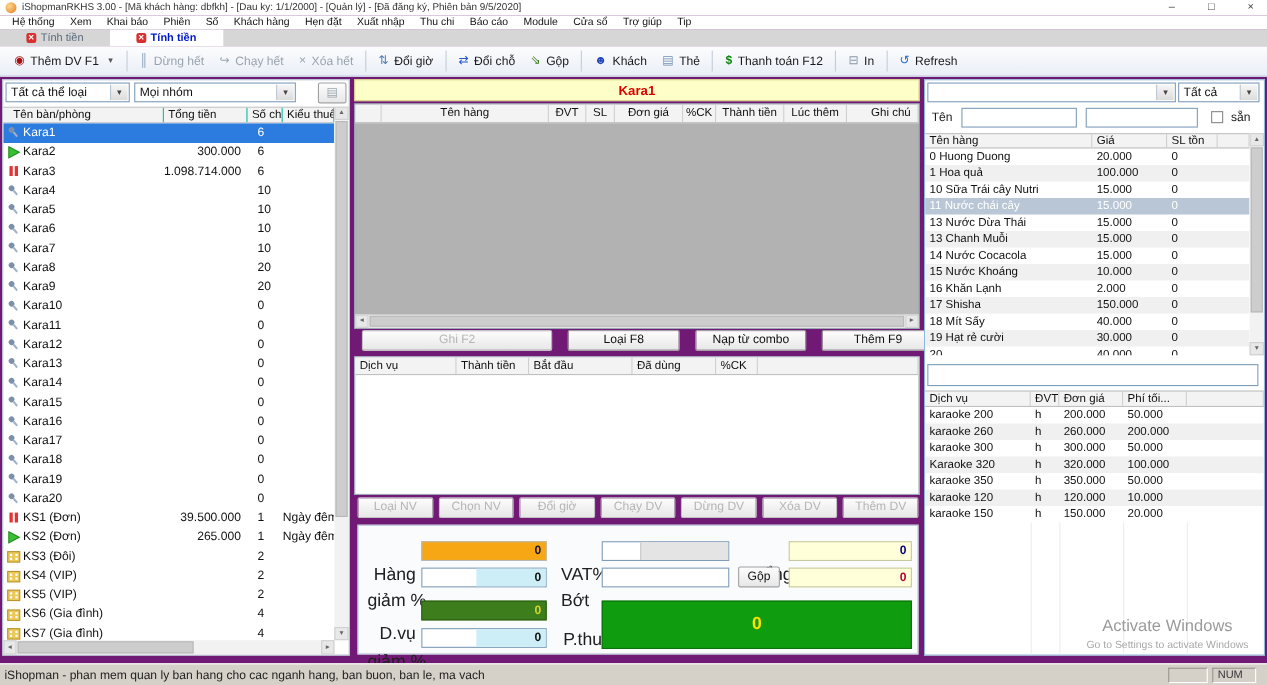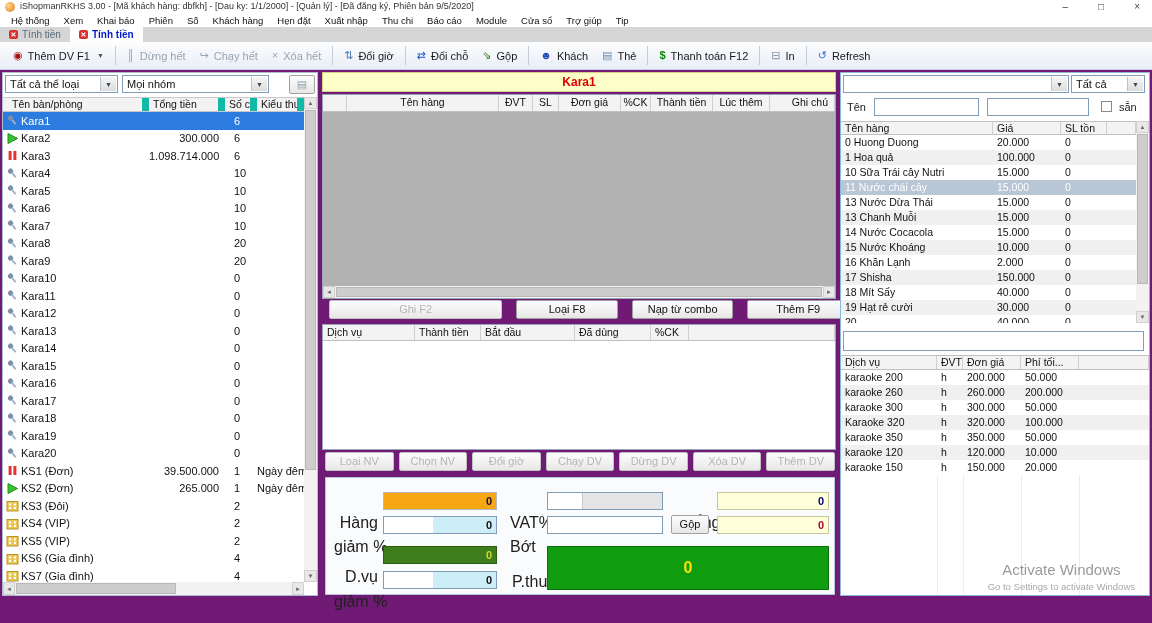--- a/index.html
+++ b/index.html
@@ -11,21 +11,21 @@
   .title-text{position:absolute;left:20px;top:1px;font-size:9px;color:#333;white-space:nowrap;}
   .win-controls{position:absolute;right:12px;top:0;display:flex;gap:30px;font-size:10px;color:#444;line-height:13px;}
   .win-controls span{cursor:default;}
 
   
   .menubar{position:absolute;left:0;top:14px;width:100%;height:13px;background:#fff;display:flex;align-items:center;padding-left:4px;box-sizing:border-box;font-size:9.5px;}
   .menu-item{padding:0 7px;color:#111;white-space:nowrap;}
 
   
   .tabbar{position:absolute;left:0;top:27px;width:100%;height:15px;background:#d6d6d6;display:flex;}
-  .tab{height:15px;display:flex;align-items:center;gap:4px;padding:0 9px;font-size:10px;color:#5a6b7d;background:#d6d6d6;}
+  .tab{height:15px;display:flex;align-items:center;gap:4px;padding:0 24px;font-size:10px;color:#5a6b7d;background:#d6d6d6;}
   .tab.active{background:#fff;color:#0018c8;font-weight:bold;}
   .tab-close{width:9px;height:9px;background:#d83030;color:#fff;font-size:7px;line-height:9px;text-align:center;border-radius:2px;font-weight:bold;}
 
   
   .toolbar{position:absolute;left:0;top:42px;width:100%;height:28px;background:linear-gradient(#fcfdfe,#e9eef6);border-bottom:1px solid #c8d2e0;display:flex;align-items:center;padding-left:6px;box-sizing:border-box;font-size:11px;}
   .tb-btn{display:flex;align-items:center;gap:5px;padding:3px 7px;color:#1a1a1a;white-space:nowrap;}
   .tb-btn .tb-ico{font-size:11px;line-height:11px;}
   .tb-btn.disabled{color:#9aa4ae;}
   .tb-caret{font-size:7px;color:#555;margin-left:2px;}
   .tb-sep{width:1px;height:19px;background:#c3cdd9;margin:0 4px;}
@@ -37,21 +37,21 @@
   .btn{border:1px solid #a0a0a0;background:linear-gradient(#fdfdfd,#e7e7e7);font-size:11px;text-align:center;border-radius:2px;color:#111;line-height:17px;box-sizing:border-box;}
   .btn.disabled{color:#b5b5b5;border-color:#c2c2c2;}
   .sb-track{background:#f2f2f2;}
   .sb-arrow{position:absolute;background:#e8e8e8;color:#666;text-align:center;border:1px solid #d0d0d0;box-sizing:border-box;}
   .sb-thumb{position:absolute;background:#cdcdcd;border:1px solid #b8b8b8;box-sizing:border-box;}
 
   
   .left-panel{position:absolute;left:2px;top:72px;width:316px;height:524px;background:#fff;border:1px solid #aebecf;box-sizing:border-box;}
   .lp-btn{position:absolute;left:286px;top:2px;width:26px;height:19px;}
   .lp-header{position:absolute;left:0px;top:24px;right:13px;height:15px;display:flex;background:#f3f3f3;border-top:1px solid #c8c8c8;border-bottom:1px solid #c8c8c8;font-size:10.5px;box-sizing:border-box;}
-  .lp-header span{border-right:7px solid #14b8a6;padding-left:4px;line-height:13px;white-space:nowrap;overflow:hidden;box-sizing:border-box;}
+  .lp-header span{border-right:1px solid #14b8a6;padding-left:4px;line-height:13px;white-space:nowrap;overflow:hidden;box-sizing:border-box;}
   .lh-name{width:146px;padding-left:9px!important;}
   .lh-total{width:76px;}
   .lh-seats{width:32px;}
   .lh-type{flex:1;}
   .rooms-body{position:absolute;left:0;top:39px;right:13px;bottom:13px;overflow:hidden;}
   .room-row{display:flex;align-items:center;height:17.5px;font-size:11px;white-space:nowrap;}
   .room-row.sel{background:#2c7cdf;color:#fff;}
   .rr-icon{width:18px;text-align:center;line-height:0;}
   .rr-name{width:128px;overflow:hidden;}
   .rr-total{width:76px;text-align:right;padding-right:6px;box-sizing:border-box;}
@@ -839,14 +839,21 @@
         <i style="left:180px;"></i>
         <i style="left:238px;"></i>
     </div>
 
     <div class="watermark">
       <div class="wm1">Activate Windows</div>
       <div class="wm2">Go to Settings to activate Windows</div>
     </div>
   </div>
 
+  <div class="statusbar">
+    <span class="sb-text">iShopman - phan mem quan ly ban hang cho cac nganh hang, ban buon, ban le, ma vach</span>
+    <span class="sb-spacer"></span>
+    <span class="sb-cell" style="width:36px;"></span>
+    <span class="sb-cell" style="width:40px;">NUM</span>
+    <span style="width:6px;"></span>
+  </div>
 
 </div>
 
 </body></html>

